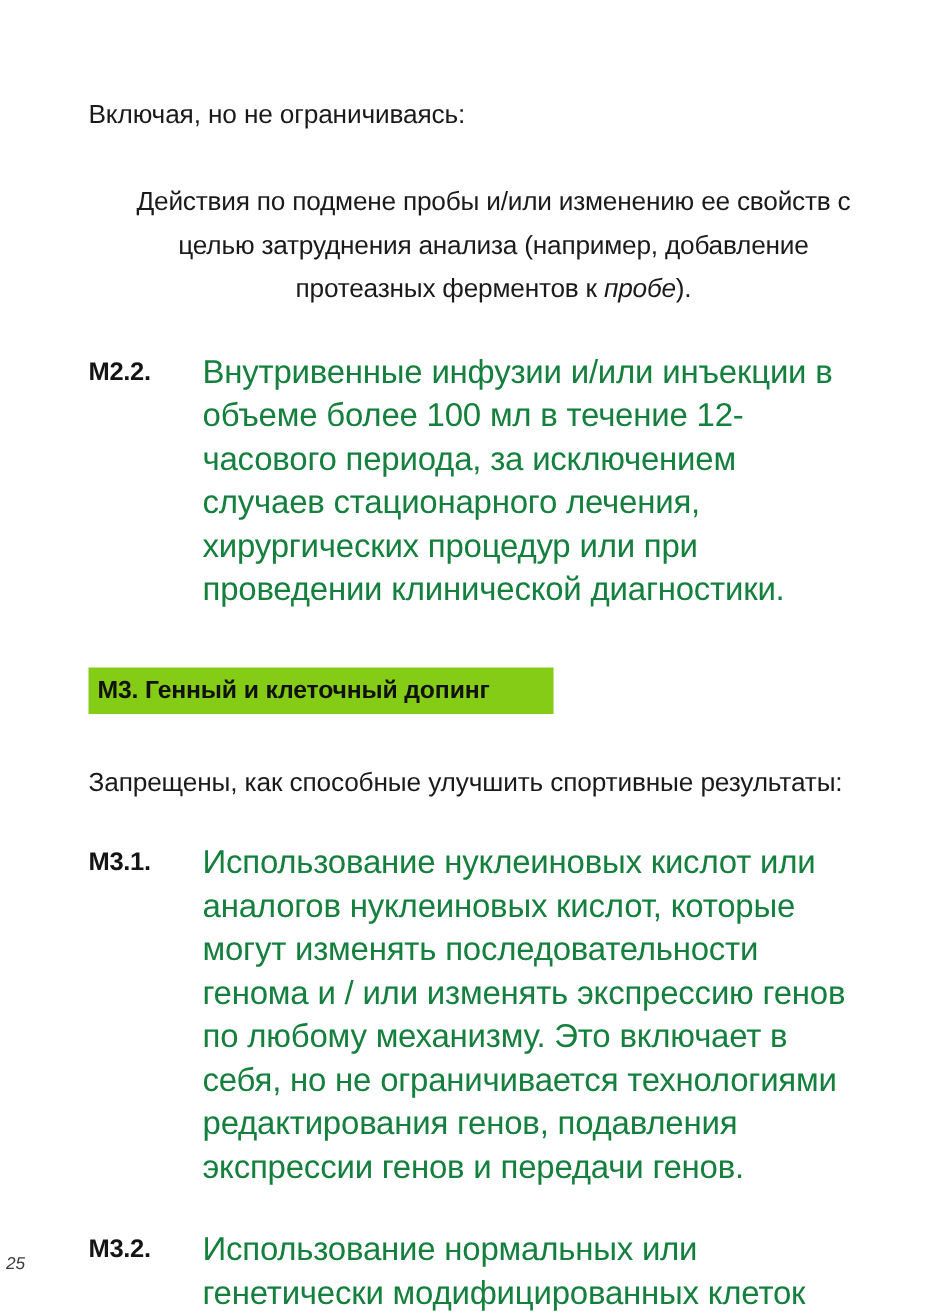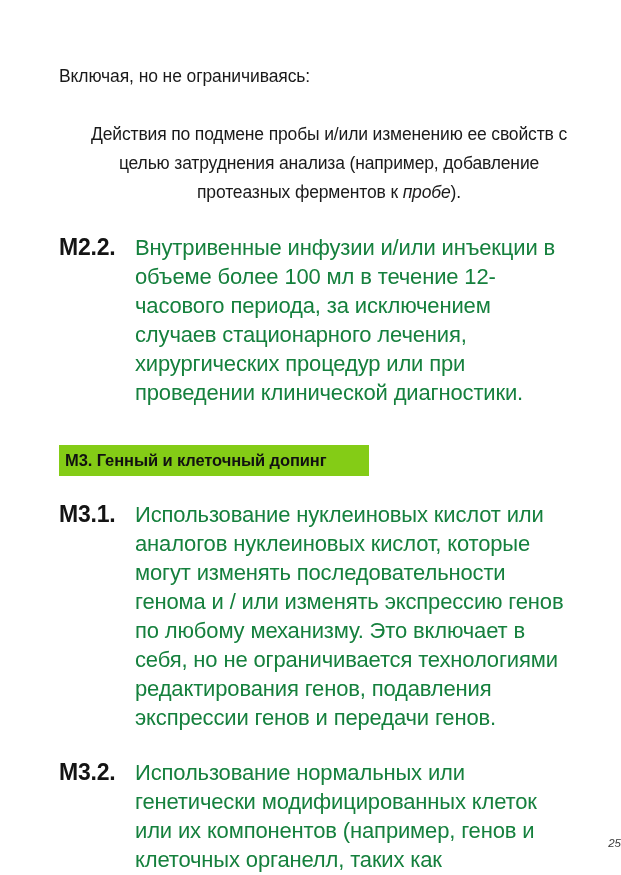--- a/index.html
+++ b/index.html
@@ -54,21 +54,21 @@
   }
 
   
   .clause {
     display: flex;
     margin-top: 26px;
   }
   .clause-code {
     width: 76px;
     flex: 0 0 76px;
-    font-size: 23px;
+    font-size: 17px;
     font-weight: bold;
     line-height: 29px;
     letter-spacing: -0.2px;
     color: #141414;
   }
   .clause-body {
     flex: 1 1 auto;
     font-size: 22px;
     line-height: 29px;
     letter-spacing: -0.15px;
@@ -99,21 +99,21 @@
   .clause-tight {
     margin-top: 24px;
   }
 
   
   .page-number {
     position: absolute;
     left: 4px;
     right: 0;
     top: 836px;
-    text-align: right;
+    text-align: left;
     font-size: 11.5px;
     line-height: 14px;
     color: #3a3a3a;
     font-style: italic;
   }
 </style>
 </head>
 <body>
 
 <div class="page">
@@ -127,20 +127,21 @@
 
     <div class="clause">
       <div class="clause-code">M2.2.</div>
       <div class="clause-body">Внутривенные инфузии и/или инъекции в объеме более 100 мл в течение 12-часового периода, за исключением случаев стационарного лечения, хирургических процедур или при проведении клинической диагностики.</div>
     </div>
 
     <div class="section-bar">
       <div class="section-bar-label">M3. Генный и клеточный допинг</div>
     </div>
 
+    <p class="lead after-bar">Запрещены, как способные улучшить спортивные результаты:</p>
 
     <div class="clause clause-tight">
       <div class="clause-code">M3.1.</div>
       <div class="clause-body">Использование нуклеиновых кислот или аналогов нуклеиновых кислот, которые могут изменять последовательности генома и / или изменять экспрессию генов по любому механизму. Это включает в себя, но не ограничивается технологиями редактирования генов, подавления экспрессии генов и передачи генов.</div>
     </div>
 
     <div class="clause">
       <div class="clause-code">M3.2.</div>
       <div class="clause-body">Использование нормальных или генетически модифицированных клеток или их компонентов (например, генов и клеточных органелл, таких как митохондрии и рибосомы).</div>
     </div>

